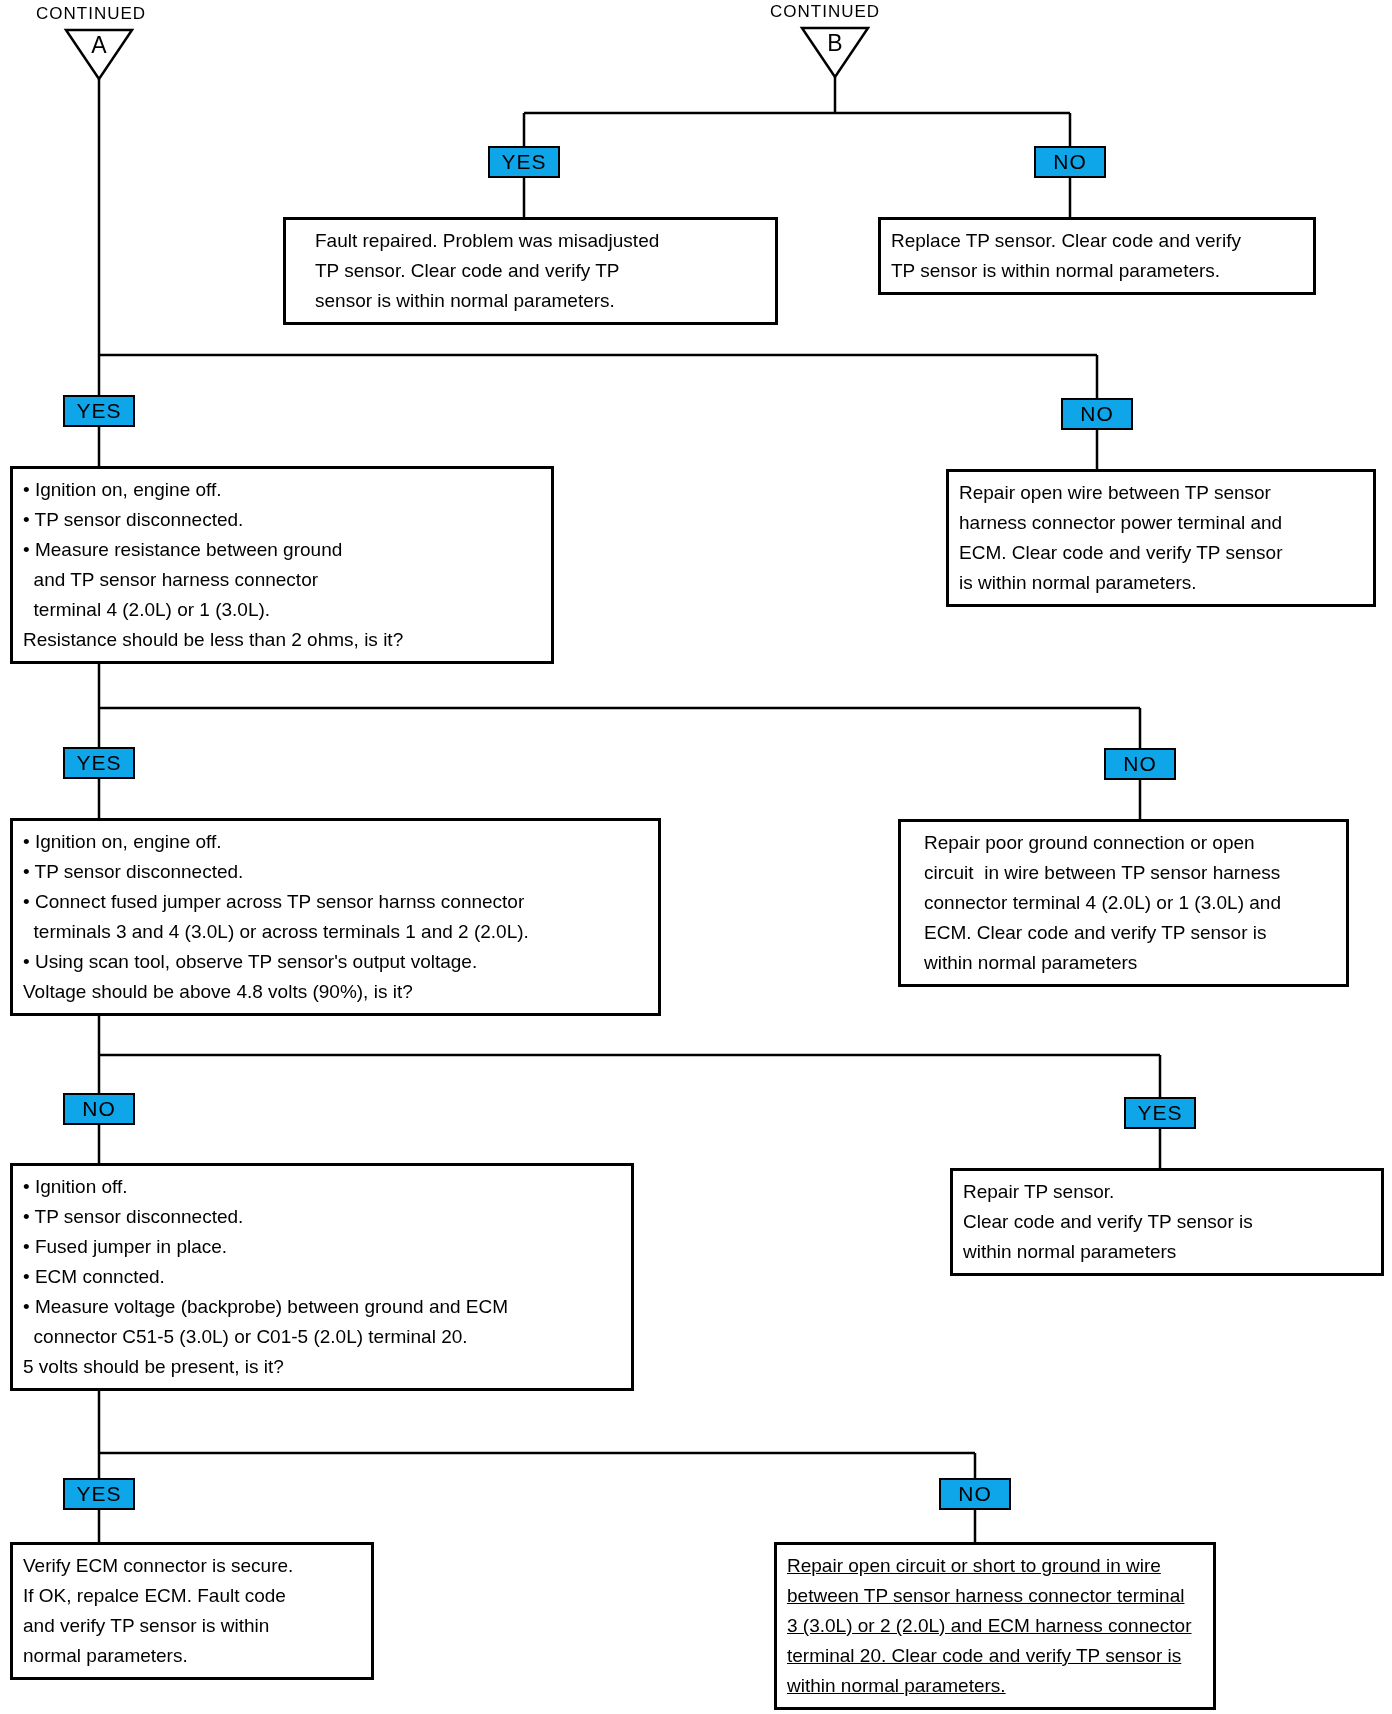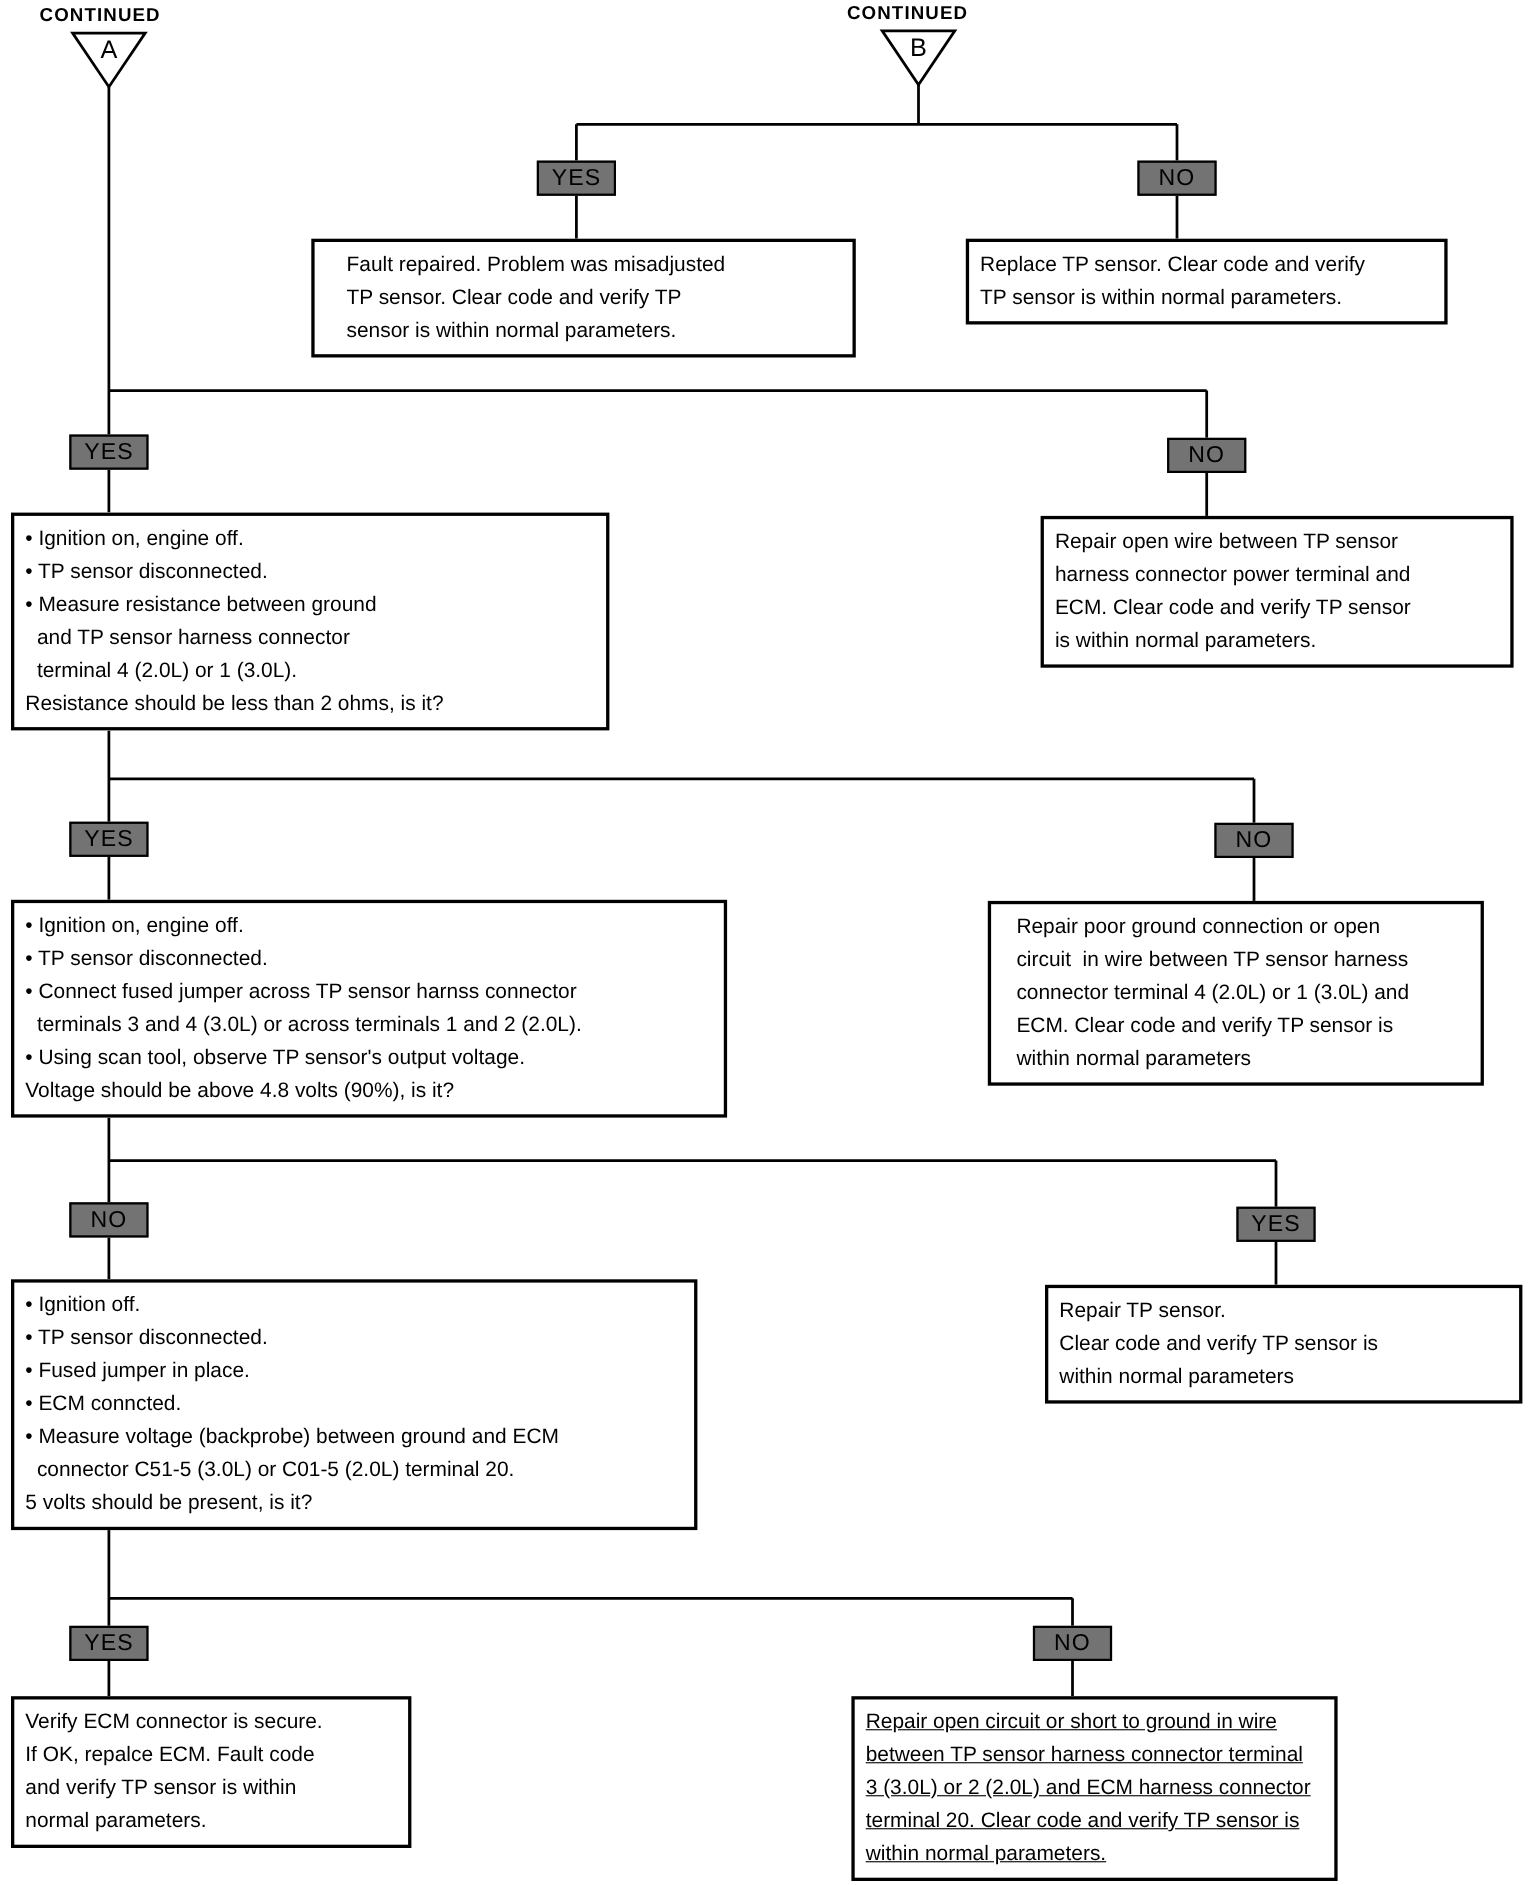--- a/index.html
+++ b/index.html
@@ -7,30 +7,30 @@
     position:relative;
     width:1392px;height:1714px;
     background:#ffffff;
     font-family:"Liberation Sans","DejaVu Sans",sans-serif;
     color:#000;
     overflow:hidden;
   }
   #lines{position:absolute;left:0;top:0;width:1392px;height:1714px;}
   .continued{
     position:absolute;
-    font-size:17px;font-weight:bold;letter-spacing:1px;
+    font-size:17px;font-weight:normal;letter-spacing:1px;
     color:#000;white-space:nowrap;
   }
   .tri-letter{
     position:absolute;width:40px;text-align:center;
     font-size:23px;color:#000;
   }
   .decision{
     position:absolute;
-    border:2px solid #000;background:#737373;
+    border:2px solid #000;background:#0ea5e9;
     width:68px;height:28px;line-height:28px;
     text-align:center;font-size:21px;letter-spacing:1px;
   }
   .flowbox{
     position:absolute;
     border:3px solid #000;background:#fff;
     font-size:19px;line-height:30px;
     padding:6px 10px;
     white-space:pre-wrap;
   }

